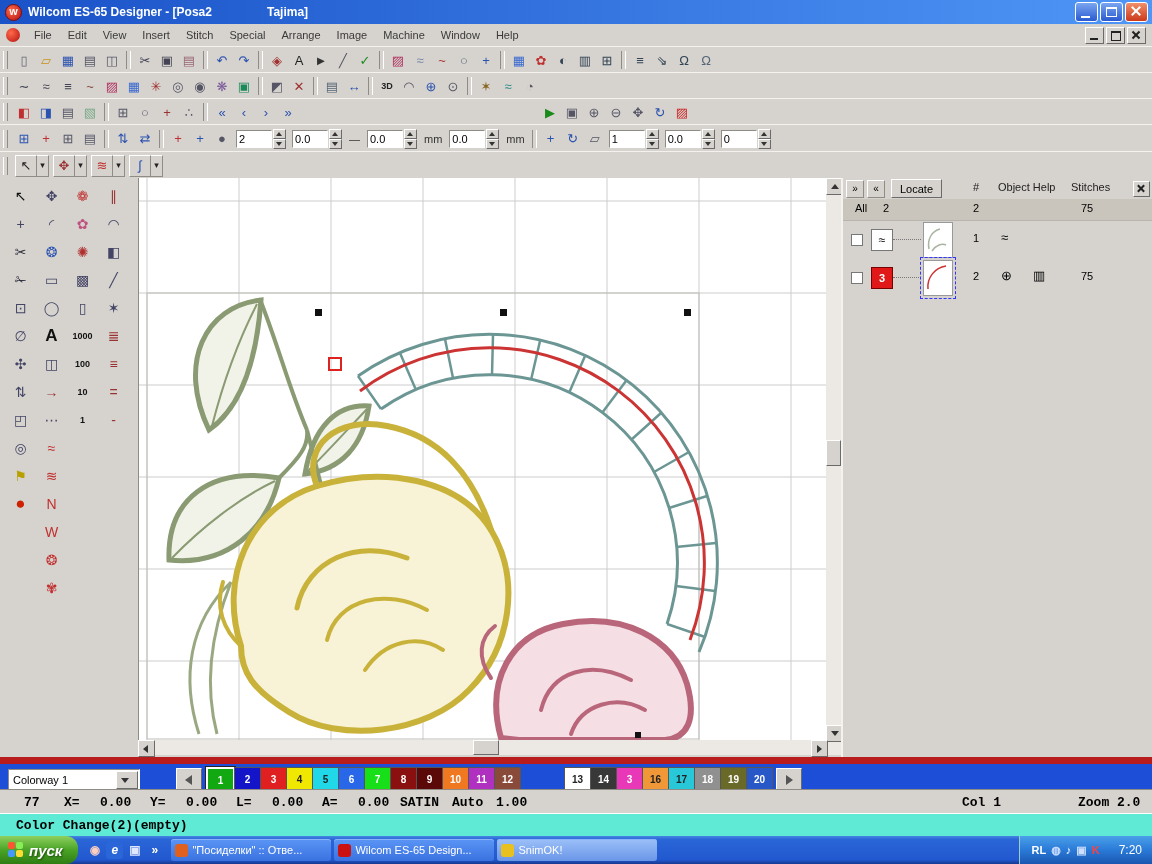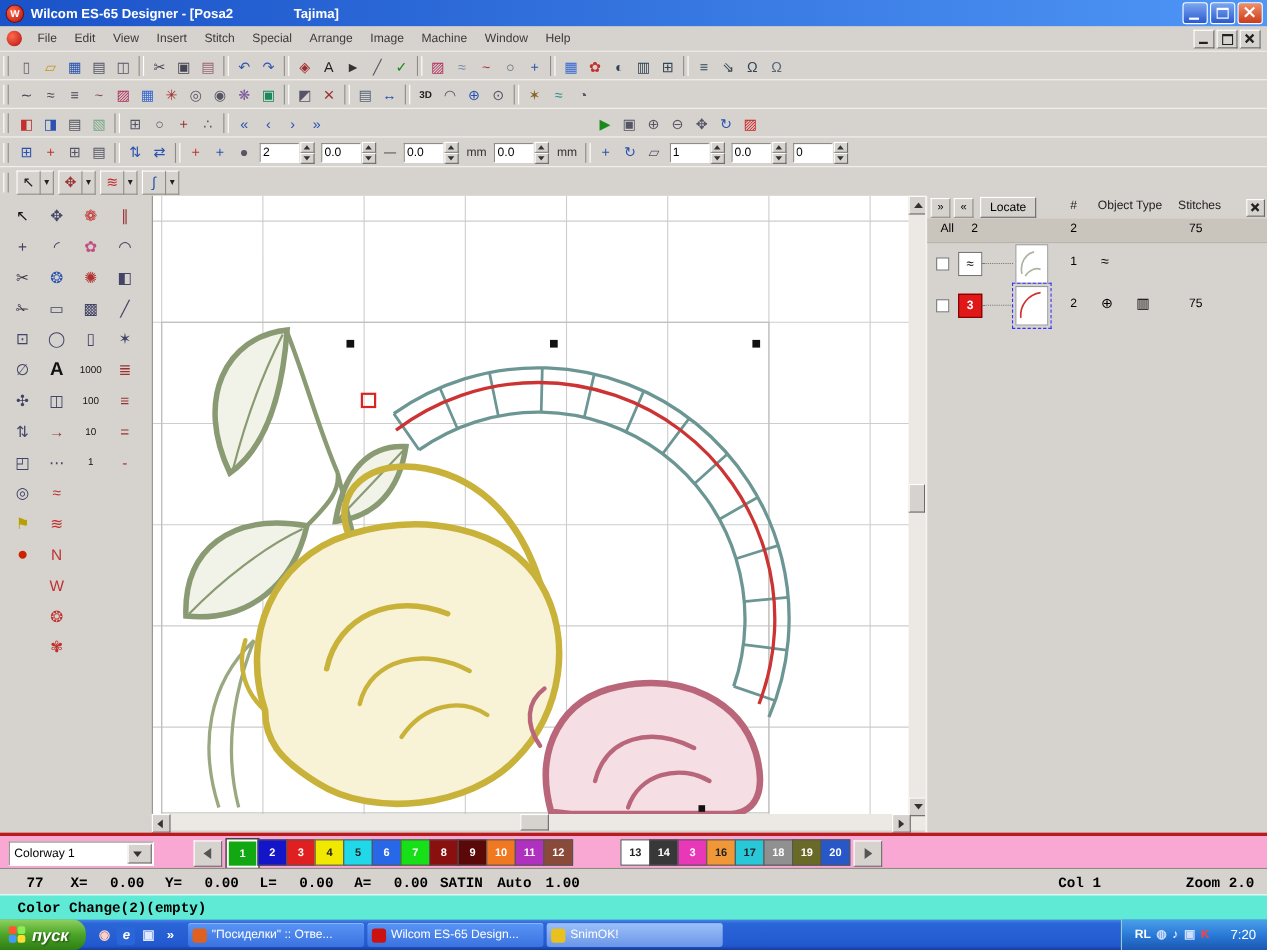--- a/index.html
+++ b/index.html
@@ -57,21 +57,21 @@
   .unit{margin:0 4px;color:#333;}
   .dash{margin:0 4px;color:#333;}
   .t5 .tbtn{border:1px solid;border-color:#fff #8f8c86 #8f8c86 #fff;margin:0 2px;}
   .t5 .tbtn.dd{width:11px;font-size:9px;border-left:none;margin-left:-2px;}
   
   .lefttools{position:absolute;left:0;top:178px;width:138px;height:579px;background:#d6d3ce;
     border-right:1px solid #b8b5ae;}
   .ltgrid{display:flex;flex-wrap:wrap;padding:4px 0 0 5px;width:128px;}
   .ltbtn{width:31px;height:28px;display:flex;align-items:center;justify-content:center;font-size:14px;}
   .ltbtn.blank{visibility:hidden;}
-  .ltbtn.txt{font-size:9px;font-weight:normal;}
+  .ltbtn.txt{font-size:9px;font-weight:bold;}
   .ltbtn.big{font-size:17px;font-weight:bold;}
   
   .canvas{position:absolute;left:138px;top:178px;width:688px;height:562px;background:#fff;
     border-left:1px solid #8f8c86;}
   .vscroll{position:absolute;left:826px;top:178px;width:15px;height:577px;background:#ece9e4;}
   .hscroll{position:absolute;left:138px;top:740px;width:688px;height:15px;background:#ece9e4;}
   .sbtn{position:absolute;width:15px;height:15px;background:#d6d3ce;border:1px solid;border-color:#fff #6a6a6a #6a6a6a #fff;}
   .sbtn::after{content:"";position:absolute;}
   .sbtn.up::after{left:4px;top:5px;border-left:4px solid transparent;border-right:4px solid transparent;border-bottom:5px solid #333;}
   .sbtn.down::after{left:4px;top:5px;border-left:4px solid transparent;border-right:4px solid transparent;border-top:5px solid #333;}
@@ -101,22 +101,22 @@
   .chipred{position:absolute;left:28px;top:9px;width:20px;height:20px;background:#e01818;border:1px solid #770000;
     display:flex;align-items:center;justify-content:center;color:#fff;font-weight:bold;}
   .conn{position:absolute;left:50px;top:19px;width:28px;border-top:1px dotted #777;}
   .thumb{position:absolute;left:80px;top:2px;width:28px;height:34px;background:#fff;border:1px solid #999;}
   .thumb.selected{outline:1px dashed #3333ff;outline-offset:2px;}
   .rnum{position:absolute;left:130px;top:12px;}
   .rtype1{position:absolute;left:158px;top:10px;font-size:13px;}
   .rtype2{position:absolute;left:190px;top:10px;font-size:13px;}
   .rstitch{position:absolute;left:238px;top:12px;}
   
-  .palettebar{position:absolute;left:0;top:757px;width:1152px;height:32px;background:#f9a8d4;
-    border-top:3px solid #b91c1c;display:flex;align-items:center;}
+  .palettebar{position:absolute;left:0;top:757px;width:1152px;height:32px;background:#1d4ed8;
+    border-top:7px solid #b91c1c;display:flex;align-items:center;}
   .combo{margin-left:8px;width:130px;height:20px;background:#fff;border:1px solid;border-color:#8f8c86 #fff #fff #8f8c86;
     display:flex;align-items:center;position:relative;}
   .combo span{padding-left:4px;}
   .combo .drop{position:absolute;right:1px;top:1px;width:16px;height:16px;background:#d6d3ce;
     border:1px solid;border-color:#fff #6a6a6a #6a6a6a #fff;}
   .combo .drop::after{content:"";position:absolute;left:4px;top:6px;border-left:4px solid transparent;border-right:4px solid transparent;border-top:5px solid #333;}
   .navbtn{width:24px;height:22px;background:#d6d3ce;border:1px solid;border-color:#fff #6a6a6a #6a6a6a #fff;position:relative;}
   .navbtn.prev{margin-left:36px;} .navbtn.next{margin-left:4px;}
   .navbtn::after{content:"";position:absolute;top:6px;}
   .navbtn.prev::after{left:8px;border-top:5px solid transparent;border-bottom:5px solid transparent;border-right:7px solid #555;}
@@ -501,21 +501,21 @@
   <span class="sthumb" style="left:335px;top:0;width:24px;height:13px;"></span>
   <span class="sbtn right" style="left:673px;top:0;"></span>
 </div>
 
 <div class="rpanel">
   <div class="rheader">
     <span class="rbtn">»</span>
     <span class="rbtn">«</span>
     <span class="locate">Locate</span>
     <span class="rcol c1">#</span>
-    <span class="rcol c2">Object Type</span>
+    <span class="rcol c2">Object Help</span>
     <span class="rcol c3">Stitches</span>
     <span class="rclose"></span>
   </div>
   <div class="rall">
     <span style="left:12px;">All</span>
     <span style="left:40px;">2</span>
     <span style="left:130px;">2</span>
     <span style="left:238px;">75</span>
   </div>
   <div class="rrow r1">

